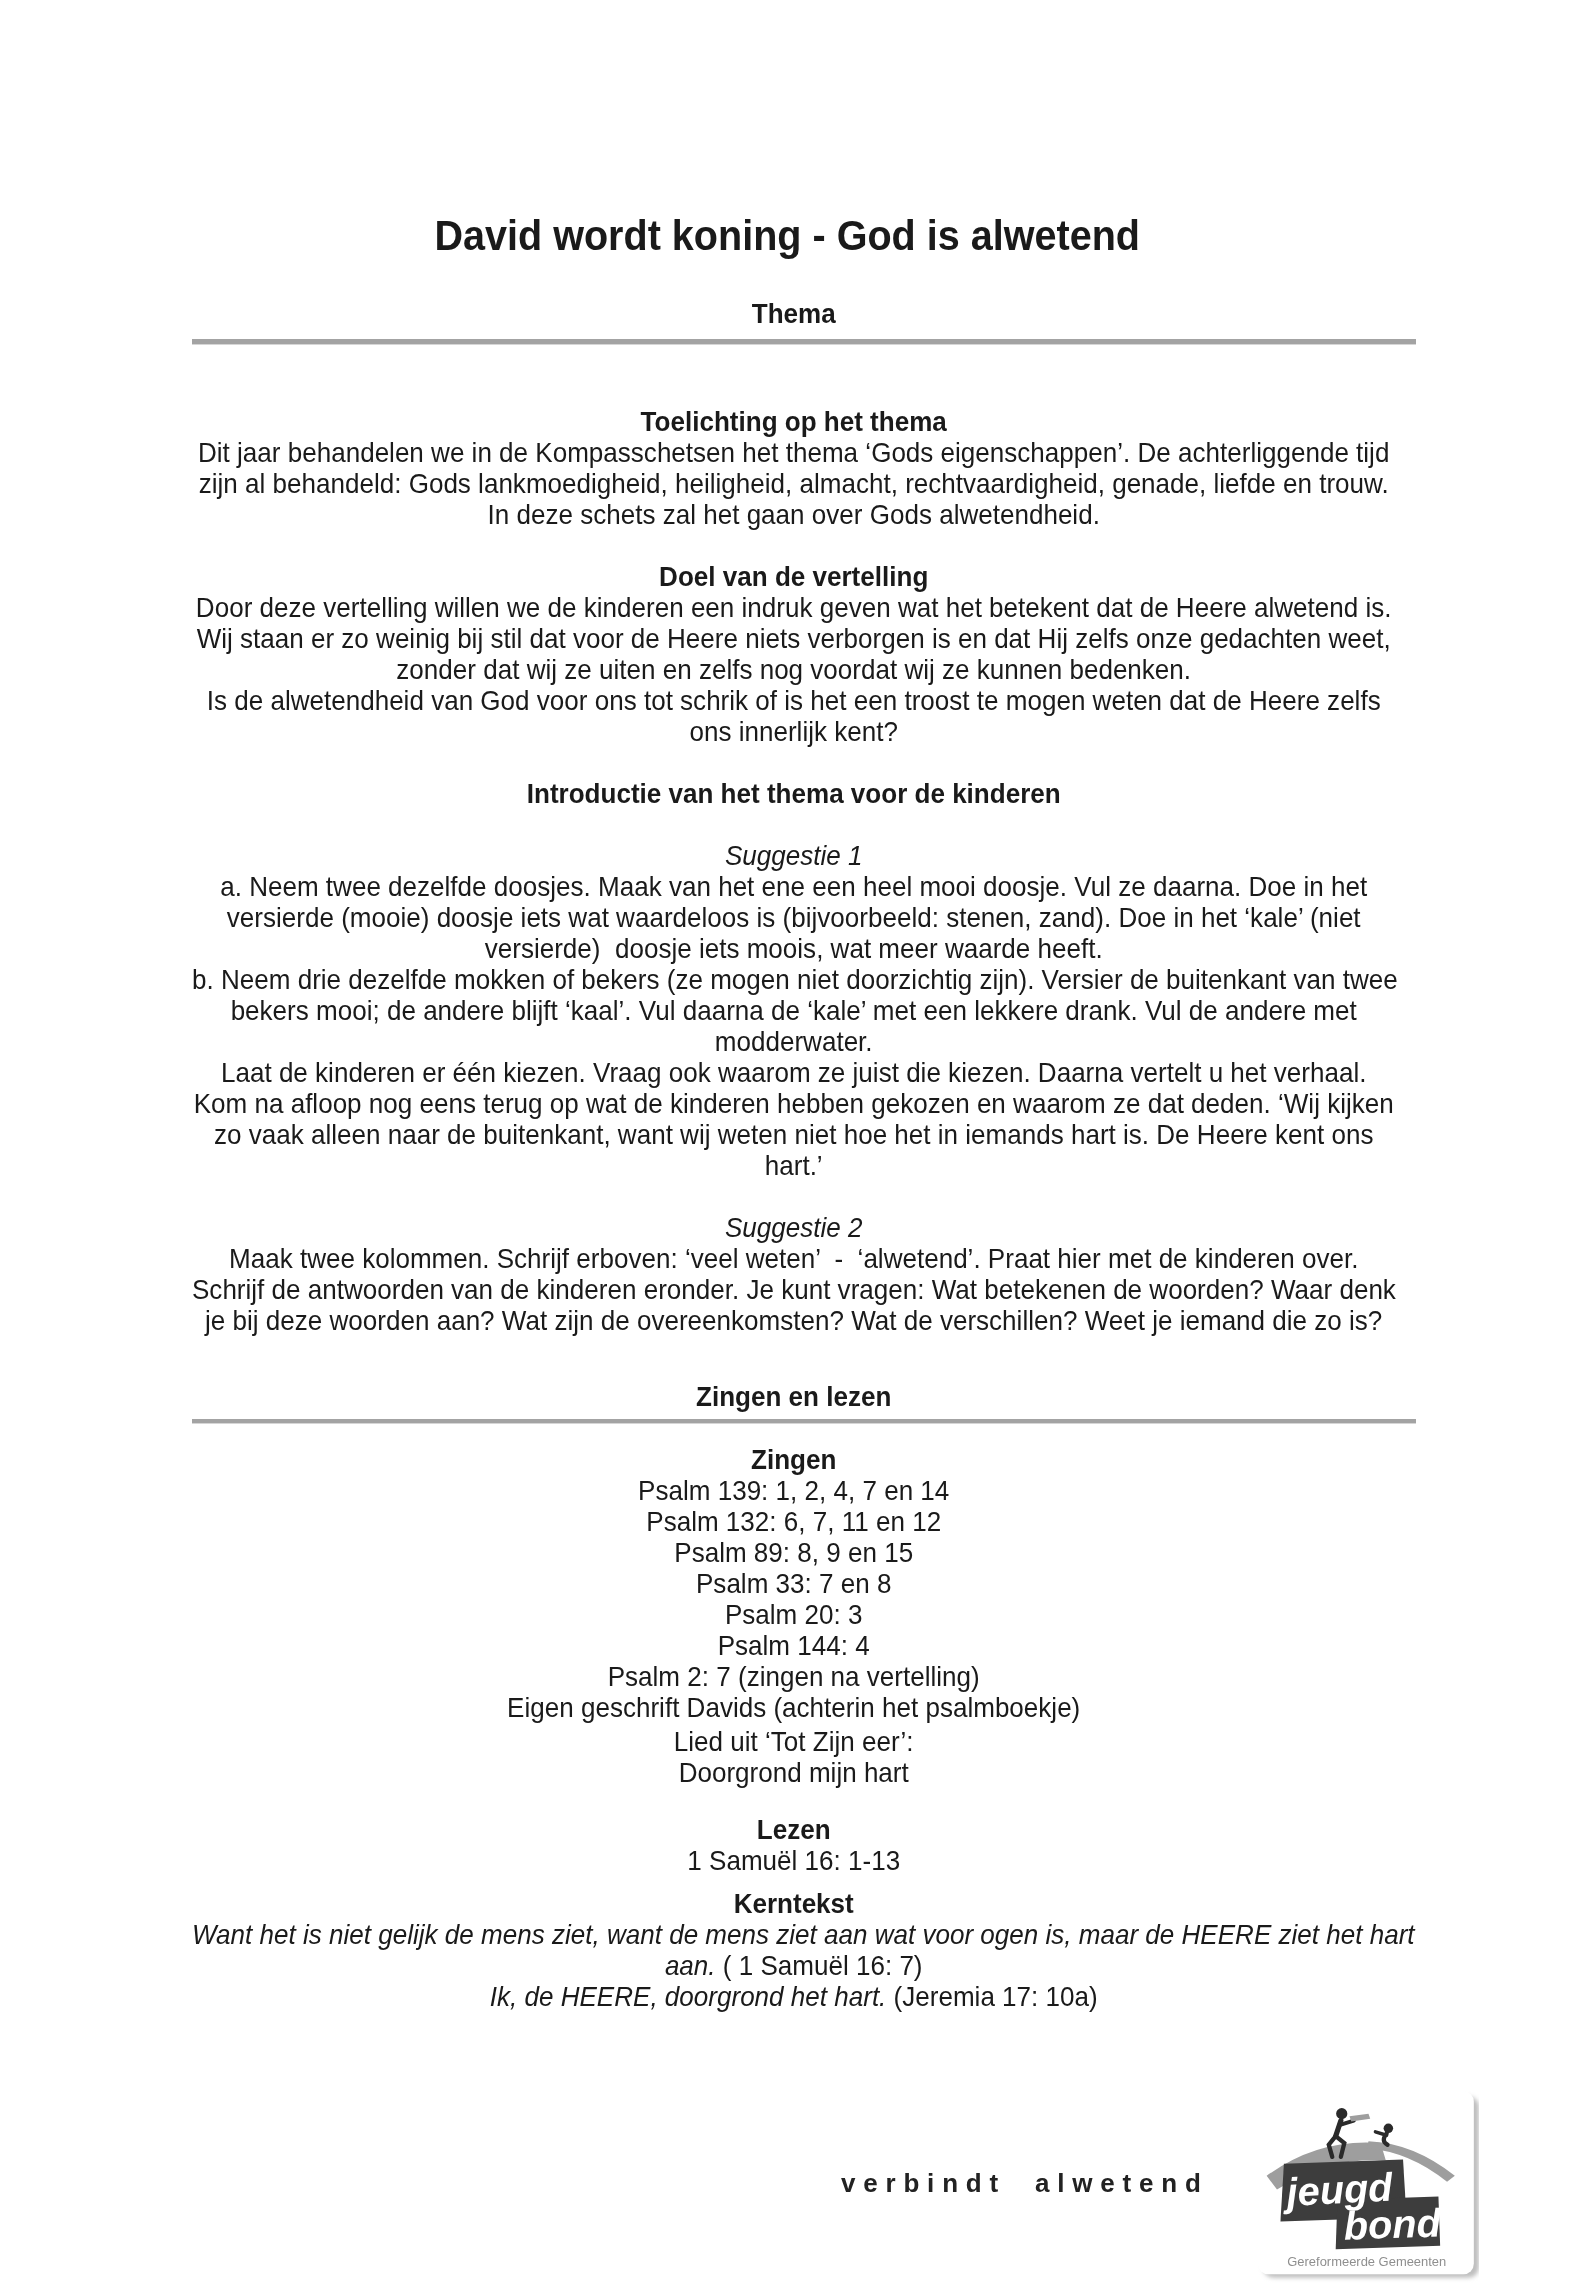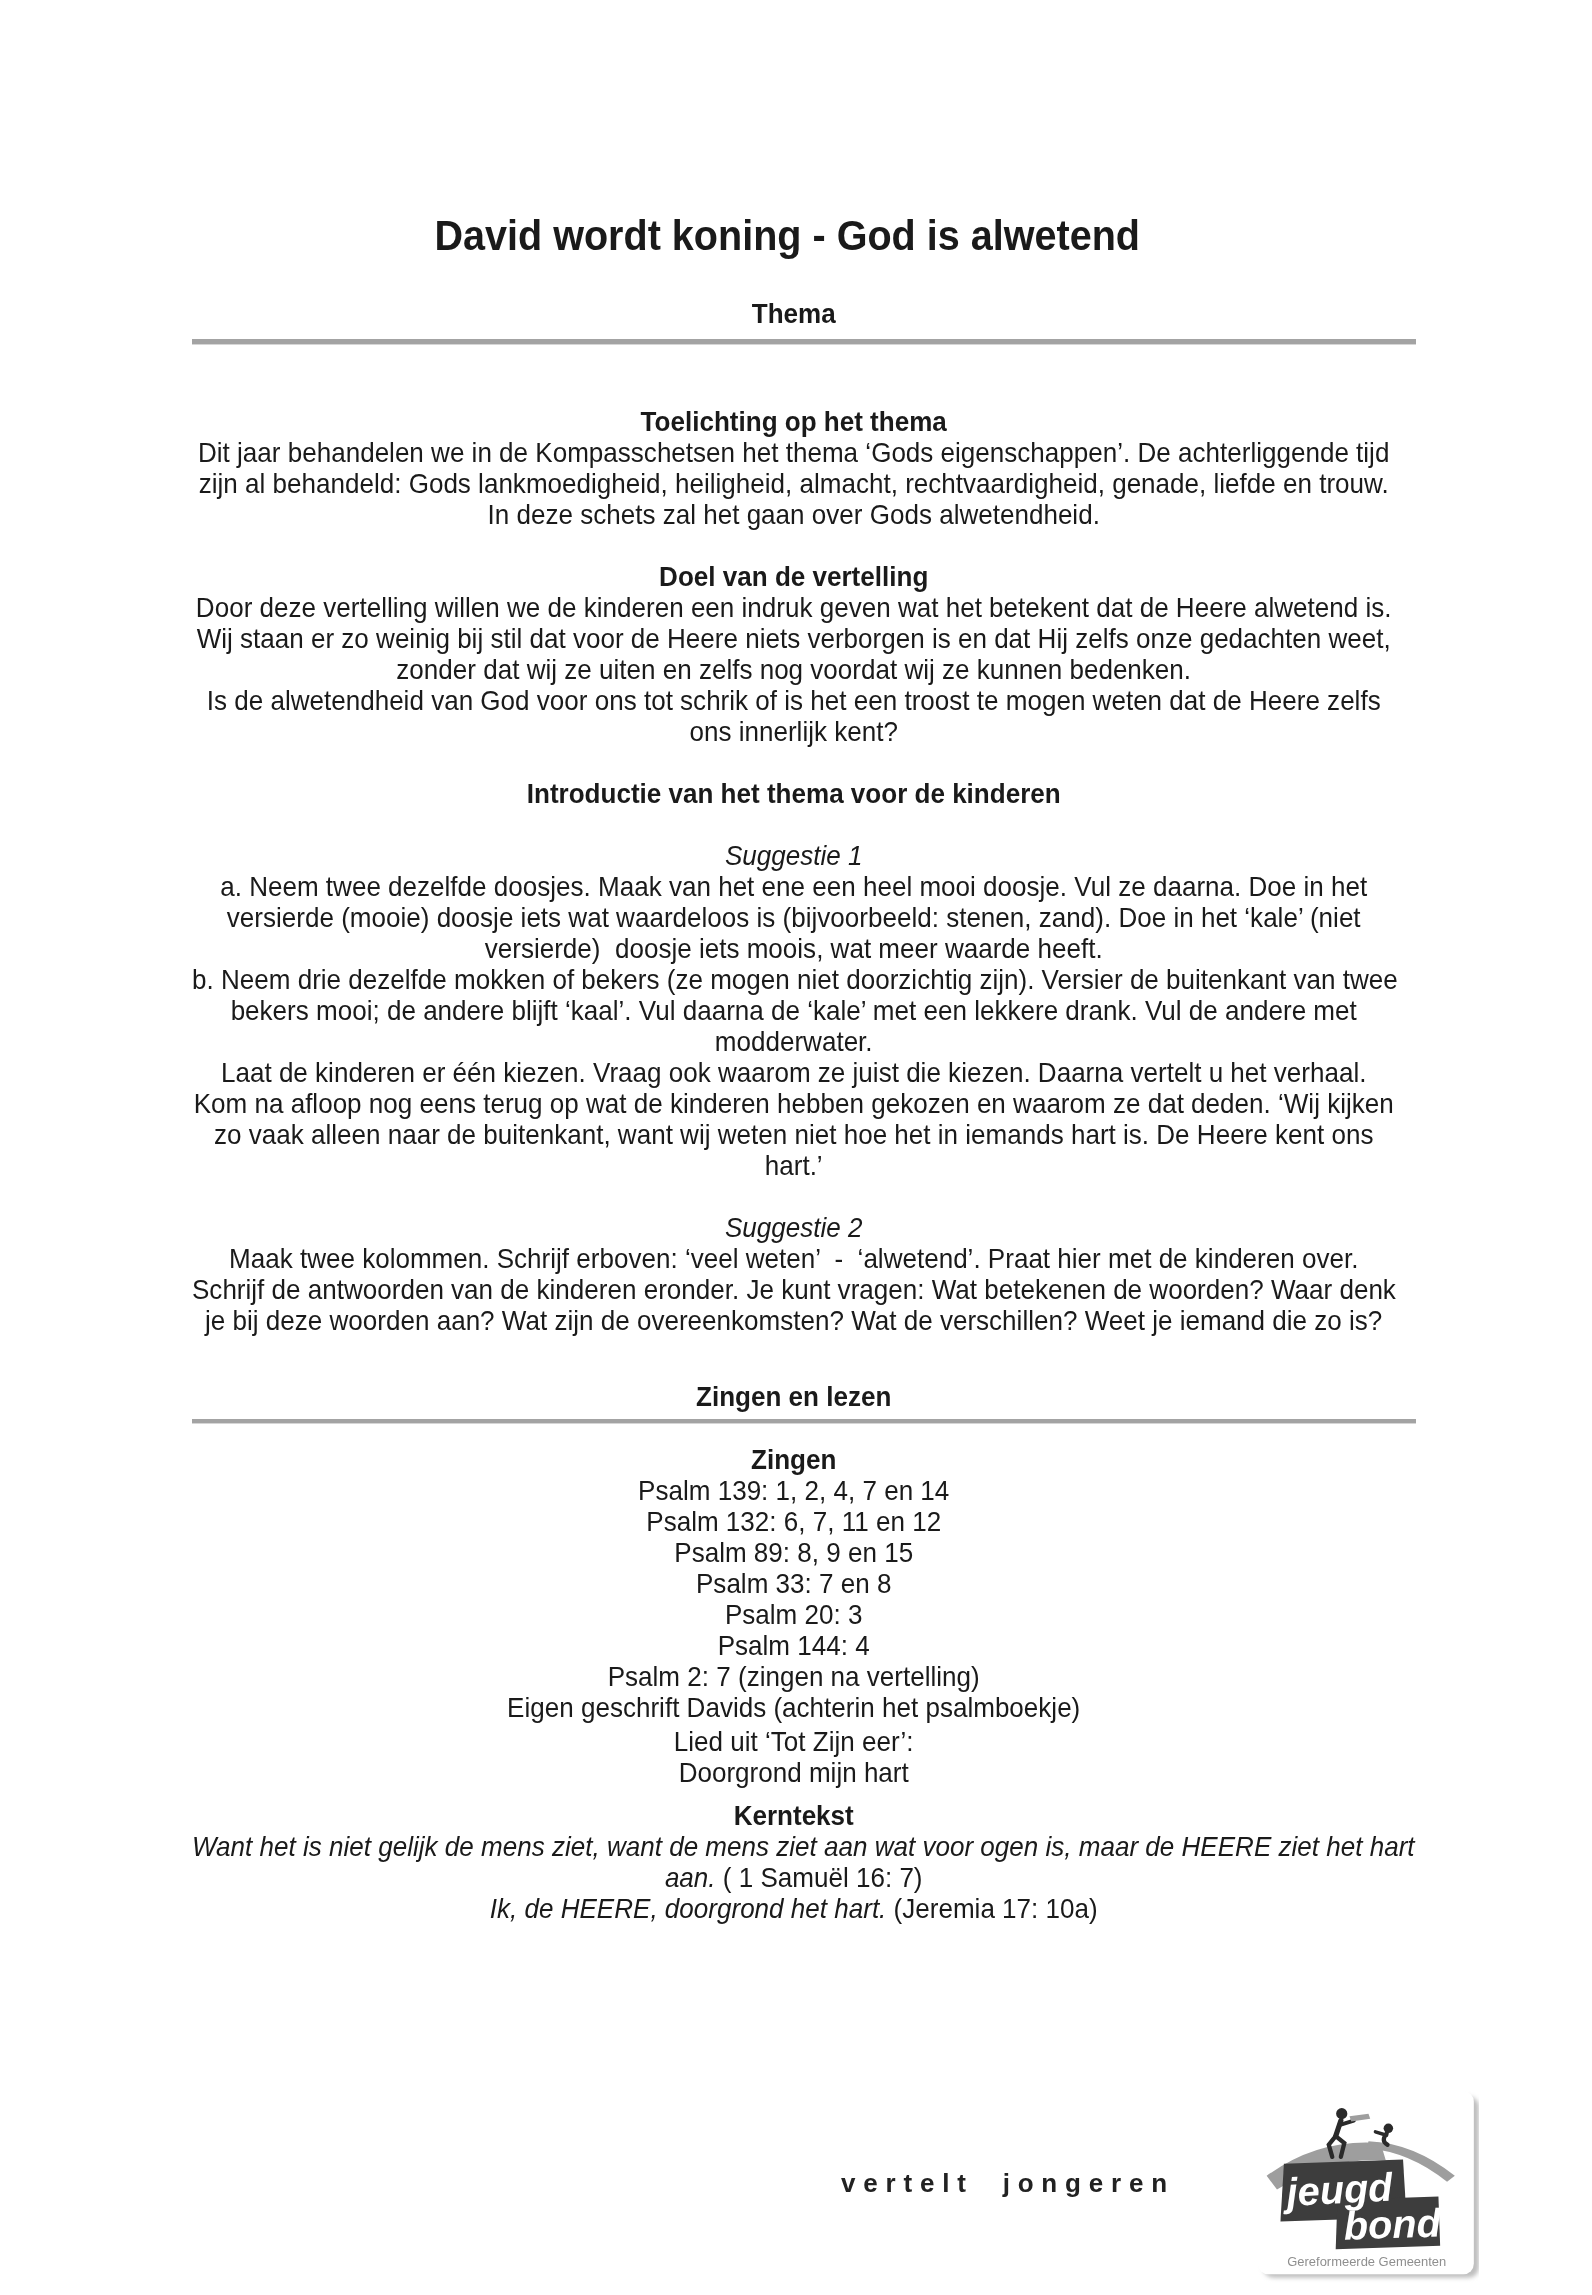--- a/index.html
+++ b/index.html
@@ -103,33 +103,39 @@
         </div>
     </div>
 
     <div class="mt20">
       <div>
           <div class="line">Lied uit ‘Tot Zijn eer’:</div>
           <div class="line">Doorgrond mijn hart</div>
         </div>
     </div>
 
+    <div class="mt30">
+      <div class="line b">Lezen</div>
+      <div>
+          <div class="line">1 Samuël 16: 1-13</div>
+        </div>
+    </div>
 
     <div class="mt28">
       <div class="line b">Kerntekst</div>
       <div>
           <div class="line"><span class="it">Want het is niet gelijk de mens ziet, want de mens ziet aan wat voor ogen is, maar de HEERE ziet het hart</span></div>
           <div class="line"><span class="it">aan.</span><span> ( 1 Samuël 16: 7)</span></div>
           <div class="line"><span class="it">Ik, de HEERE, doorgrond het hart.</span><span> (Jeremia 17: 10a)</span></div>
         </div>
     </div>
 
   </div>
 
-  <div class="slogan">vertelt jongeren</div>
+  <div class="slogan">verbindt alwetend</div>
 
   <div class="logo-wrap">
     <svg width="221" height="205" viewBox="0 0 256 237" xmlns="http://www.w3.org/2000/svg">
       <defs>
         <filter id="soft" x="-20%" y="-20%" width="140%" height="140%">
           <feGaussianBlur stdDeviation="2.5"></feGaussianBlur>
         </filter>
       </defs>
 
       <rect x="6" y="6" width="250" height="210" rx="12" fill="#bfbfbf" filter="url(#soft)"></rect>

